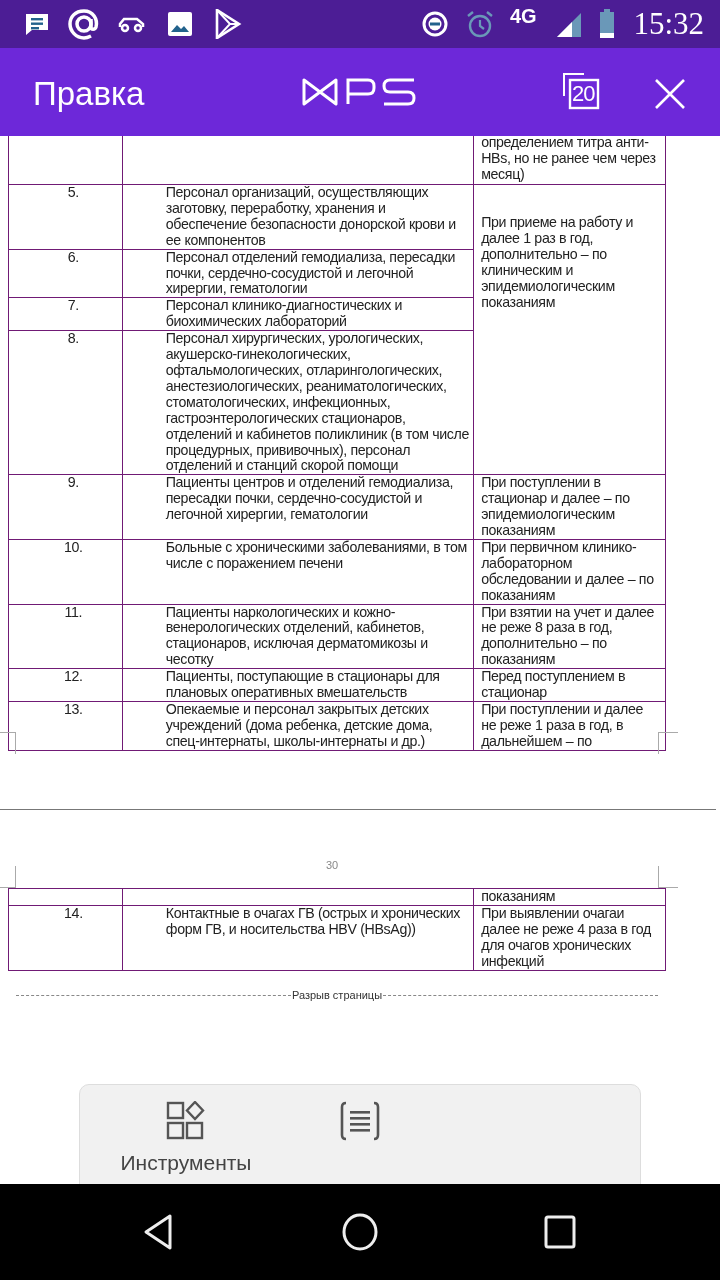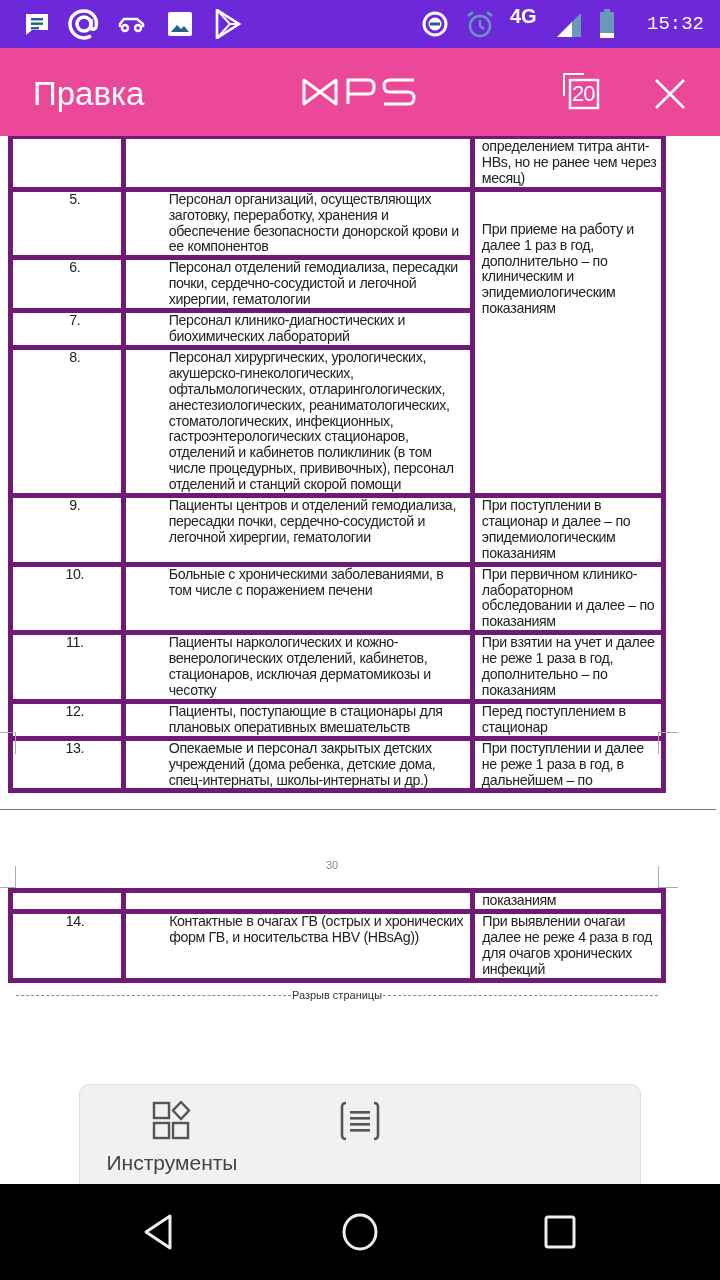--- a/index.html
+++ b/index.html
@@ -1,29 +1,29 @@
 <!DOCTYPE html>
 <html><head>
 <meta charset="utf-8">
 <style>
   * { box-sizing: border-box; margin: 0; padding: 0; }
   html, body { width: 720px; height: 1280px; overflow: hidden; background: #ffffff; font-family: "Liberation Sans", sans-serif; }
-  .statusbar { position: absolute; left: 0; top: 0; width: 720px; height: 48px; background: #6d28d9; color: #fff; }
+  .statusbar { position: absolute; left: 0; top: 0; width: 720px; height: 48px; background: #4c1d95; color: #fff; }
   .statusbar .sb-icon { position: absolute; top: 8px; height: 32px; display: flex; align-items: center; justify-content: center; }
-  .statusbar .time { position: absolute; right: 16px; top: 8px; font-size: 19px; line-height: 32px; color: #fff; font-family: Liberation Mono, monospace; }
+  .statusbar .time { position: absolute; right: 16px; top: 8px; font-size: 31px; line-height: 32px; color: #fff; font-family: Liberation Serif, serif; }
   .statusbar .net { position: absolute; left: 510px; top: 5px; font-size: 20px; font-weight: bold; color: #fff; font-family: "Liberation Sans", sans-serif; }
-  .appbar { position: absolute; left: 0; top: 48px; width: 720px; height: 88px; background: #ec4899; color: #fff; }
+  .appbar { position: absolute; left: 0; top: 48px; width: 720px; height: 88px; background: #6d28d9; color: #fff; }
   .appbar .edit { position: absolute; left: 33px; top: 26px; font-size: 33px; line-height: 40px; color: #fff; cursor: pointer; }
   .appbar .logo { position: absolute; left: 300px; top: 24px; width: 120px; height: 40px; }
   .appbar .pages { position: absolute; left: 560px; top: 22px; width: 44px; height: 44px; cursor: pointer; }
   .appbar .close { position: absolute; left: 650px; top: 26px; width: 40px; height: 40px; cursor: pointer; }
 
   .doc { position: absolute; left: 0; top: 136px; width: 720px; height: 1048px; overflow: hidden; background: #fff; }
   table.t { position: absolute; left: 8px; border-collapse: collapse; width: 658px; font-size: 14.2px; line-height: 15.9px; color: #222; font-family: "Liberation Sans", sans-serif; letter-spacing: -0.35px; }
-  table.t td { border: 5px solid #701a75; vertical-align: top; padding: 0 4px 0 7px; }
+  table.t td { border: 1px solid #701a75; vertical-align: top; padding: 0 4px 0 7px; }
   table.t td.num { width: 114px; text-align: center; padding-left: 20px; }
   table.t td.desc { width: 352px; padding-left: 43px; }
   table.t td.freq { width: 192px; padding-left: 7px; }
   .corner { position: absolute; border-color: #aaa; border-style: solid; width: 20px; height: 22px; }
   .pagedivider { position: absolute; left: 0; top: 673px; width: 716px; height: 1px; background: #777; }
   .pagenum { position: absolute; left: 326px; top: 723px; font-size: 11px; color: #888; font-family: "Liberation Sans", sans-serif; }
   .pagebreak { position: absolute; left: 16px; top: 852px; width: 642px; height: 14px; display: flex; align-items: center; }
   .pagebreak .dots { flex: 1; border-top: 1px dashed #888; height: 0; }
   .pagebreak .lbl { font-size: 11px; color: #333; padding: 0 1px; text-align: center; }
 
@@ -156,21 +156,21 @@
       <td class="freq">При поступлении в стационар и далее – по эпидемиологическим показаниям</td>
     </tr>
     <tr style="height:64px;">
       <td class="num">10.</td>
       <td class="desc">Больные с хроническими заболеваниями, в том числе с поражением печени</td>
       <td class="freq">При первичном клинико-лабораторном обследовании и далее – по показаниям</td>
     </tr>
     <tr style="height:64px;">
       <td class="num">11.</td>
       <td class="desc">Пациенты наркологических и кожно-венерологических отделений, кабинетов, стационаров, исключая дерматомикозы и чесотку</td>
-      <td class="freq">При взятии на учет и далее не реже 1 раза в год, дополнительно – по показаниям</td>
+      <td class="freq">При взятии на учет и далее не реже 8 раза в год, дополнительно – по показаниям</td>
     </tr>
     <tr style="height:32px;">
       <td class="num">12.</td>
       <td class="desc">Пациенты, поступающие в стационары для плановых оперативных вмешательств</td>
       <td class="freq">Перед поступлением в стационар</td>
     </tr>
     <tr style="height:48px;">
       <td class="num">13.</td>
       <td class="desc">Опекаемые и персонал закрытых детских учреждений (дома ребенка, детские дома, спец-интернаты, школы-интернаты и др.)</td>
       <td class="freq" style="overflow:hidden;">При поступлении и далее не реже 1 раза в год, в дальнейшем – по</td>
@@ -201,21 +201,21 @@
     </table>
 
   <div class="pagebreak">
     <span class="dots"></span>
     <span class="lbl">Разрыв страницы</span>
     <span class="dots"></span>
   </div>
 </div>
 
 <div class="bottombar">
-  <div class="bb-item" style="left:2px;">
+  <div class="bb-item" style="left:16px;">
     <svg width="40" height="40" viewBox="0 0 40 40">
       <rect x="2" y="2" width="15" height="15" fill="none" stroke="#555" stroke-width="2.4"></rect>
       <path d="M29 1 L37 9.5 L29 18 L21 9.5 Z" fill="none" stroke="#555" stroke-width="2.4"></path>
       <rect x="2" y="22" width="15" height="15" fill="none" stroke="#555" stroke-width="2.4"></rect>
       <rect x="21" y="22" width="15" height="15" fill="none" stroke="#555" stroke-width="2.4"></rect>
     </svg>
     <span class="lbl">Инструменты</span>
   </div>
   <div class="bb-item" style="left:190px;">
     <svg width="40" height="40" viewBox="0 0 40 40">

